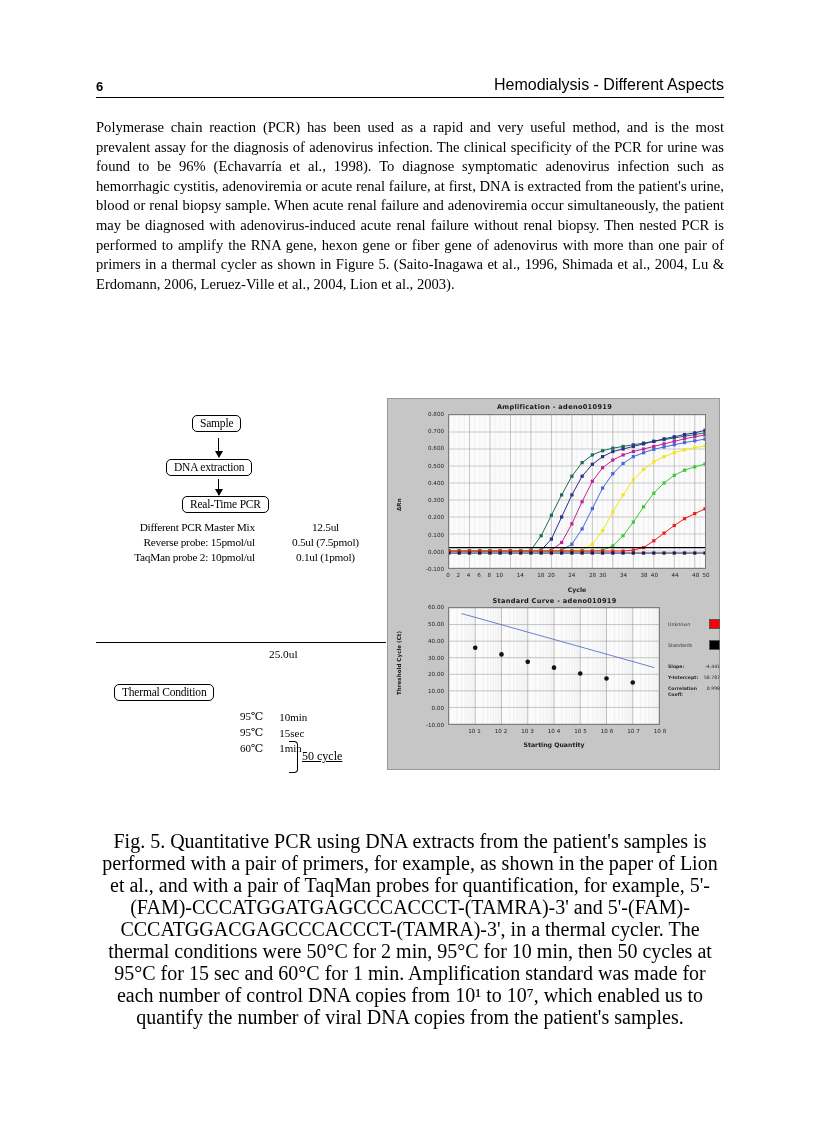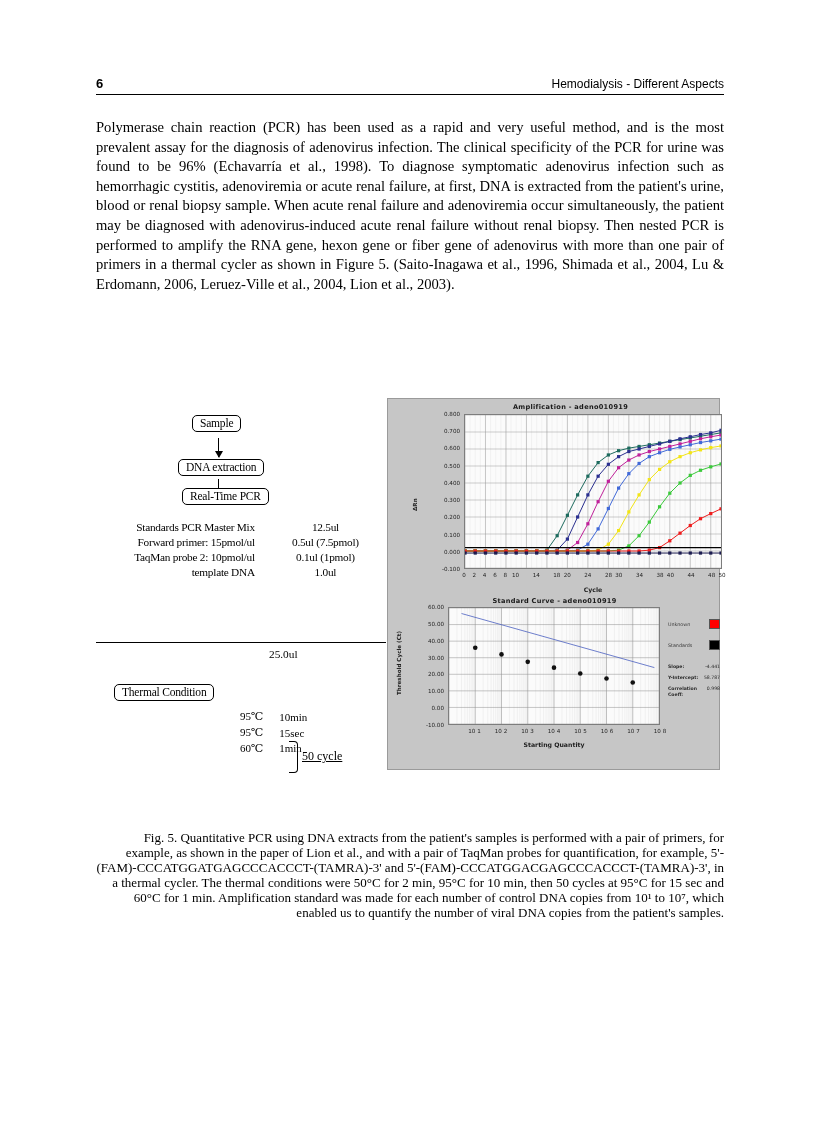--- a/index.html
+++ b/index.html
@@ -24,21 +24,21 @@
     width: 628px;
     display: flex;
     justify-content: space-between;
     align-items: flex-end;
     font-family: "Liberation Sans", "DejaVu Sans", sans-serif;
     font-size: 12.5px;
     padding-bottom: 3px;
     border-bottom: 1.6px solid #000;
   }
   .page-header .folio { font-weight: bold; font-size: 13px; }
-  .page-header .book-title { font-size: 12px; margin-left: 20px; }
+  .page-header .book-title { font-size: 16px; margin-left: 20px; }
 
   
   .body-text {
     position: absolute;
     left: 96px;
     top: 118px;
     width: 628px;
     font-size: 14.6px;
     line-height: 19.6px;
     text-align: justify;
@@ -67,22 +67,22 @@
     position: absolute;
     border: 1px solid #000;
     border-radius: 5px;
     font-size: 11.5px;
     padding: 1px 7px 2px 7px;
     white-space: nowrap;
     background: #fff;
     letter-spacing: -0.2px;
   }
   .node-sample   { left: 96px;  top: 12px; }
-  .node-dna      { left: 82px;  top: 56px; }
-  .node-rt       { left: 86px;  top: 85px; font-family: Liberation Serif, serif; }
+  .node-dna      { left: 70px;  top: 56px; }
+  .node-rt       { left: 86px;  top: 93px; font-family: Liberation Serif, serif; }
   .node-thermal  { left: 18px;  top: 281px; }
 
   .arrow {
     position: absolute;
     width: 1px;
     background: #000;
     left: 122px;
   }
   .arrow::after {
     content: "";
@@ -174,21 +174,21 @@
     position: absolute;
     left: 0; right: 0;
     text-align: center;
     font-size: 6.6px;
     font-weight: bold;
     color: #1a1a1a;
     letter-spacing: 0.3px;
   }
 
   
-  .amp-wrap { position: absolute; left: 16px; top: 2px; width: 333px; height: 200px; }
+  .amp-wrap { position: absolute; left: 0; top: 2px; width: 333px; height: 200px; }
   .amp-title { top: 2px; }
   .amp-plot {
     position: absolute;
     left: 60px; top: 13px;
     width: 258px; height: 155px;
     background: #fbfbfb;
     border: 1px solid #7d7d7d;
     box-sizing: border-box;
     overflow: hidden;
   }
@@ -254,23 +254,23 @@
     line-height: 6px;
   }
   .stat-row .sv { font-weight: normal; }
 
   
   .caption {
     position: absolute;
     left: 96px;
     top: 830px;
     width: 628px;
-    font-size: 13px;
-    line-height: 15px;
-    text-align: right;
+    font-size: 20px;
+    line-height: 22px;
+    text-align: center;
   }
 </style>
 </head>
 <body>
 
 <div class="page-header">
   <span class="folio">6</span>
   <span class="book-title">Hemodialysis - Different Aspects</span>
 </div>
 
@@ -281,34 +281,30 @@
   <div class="flow">
     <div class="node node-sample">Sample</div>
     <div class="arrow arrow-1"></div>
     <div class="node node-dna">DNA extraction</div>
     <div class="arrow arrow-2"></div>
     <div class="node node-rt">Real-Time PCR</div>
 
     <table class="mix-table">
         <tbody id="mix-body">
           <tr>
-            <td class="r-lbl">Standards PCR Master Mix</td>
+            <td class="r-lbl">Different PCR Master Mix</td>
             <td class="r-val">12.5ul</td>
           </tr>
           <tr>
-            <td class="r-lbl">Forward primer: 15pmol/ul</td>
+            <td class="r-lbl">Reverse probe: 15pmol/ul</td>
             <td class="r-val">0.5ul  (7.5pmol)</td>
           </tr>
           <tr>
             <td class="r-lbl">TaqMan probe 2: 10pmol/ul</td>
             <td class="r-val">0.1ul  (1pmol)</td>
-          </tr>
-          <tr>
-            <td class="r-lbl">template DNA</td>
-            <td class="r-val">1.0ul</td>
           </tr>
         </tbody>
       </table>
     <div class="total-rule"></div>
     <div class="total-val">25.0ul</div>
 
     <div class="node node-thermal">Thermal Condition</div>
     <table class="thermal-table">
         <tbody id="thermal-body">
           <tr>

